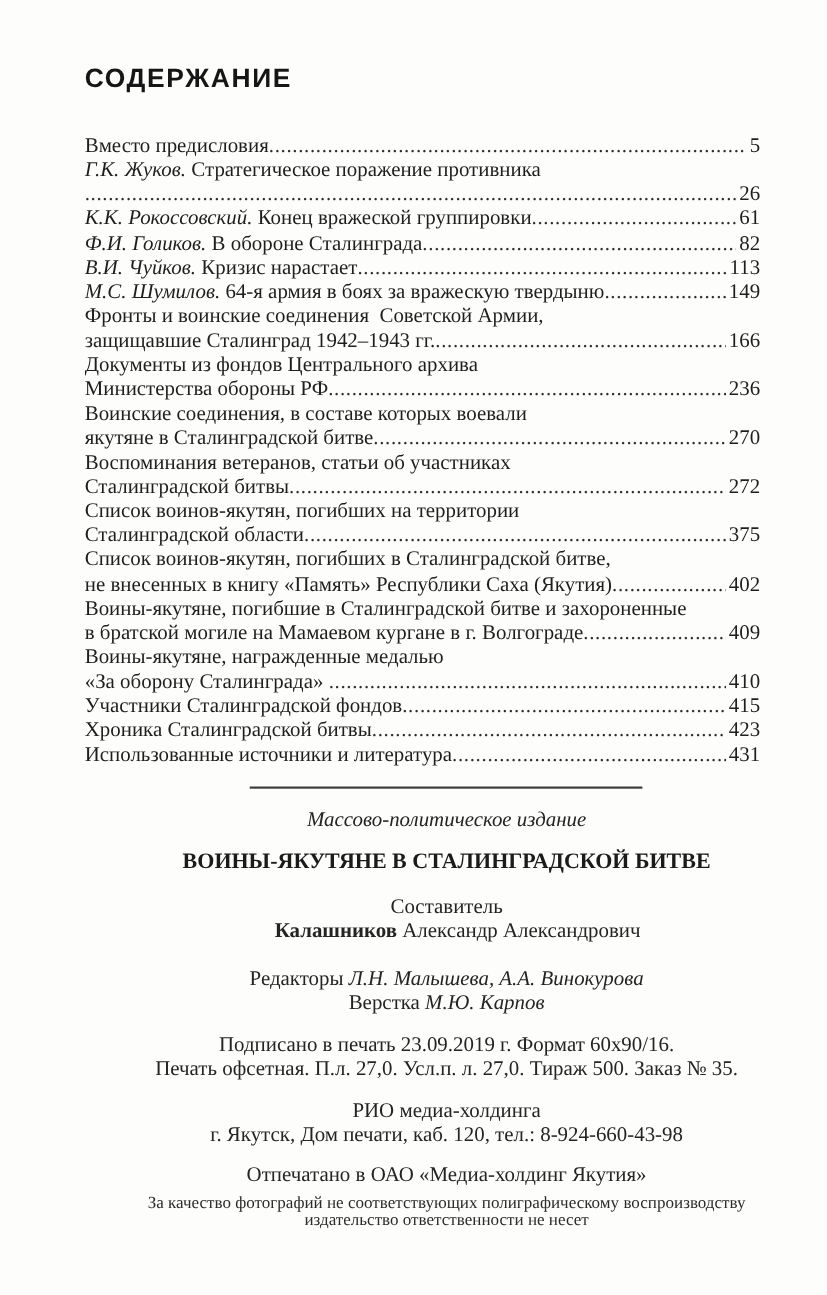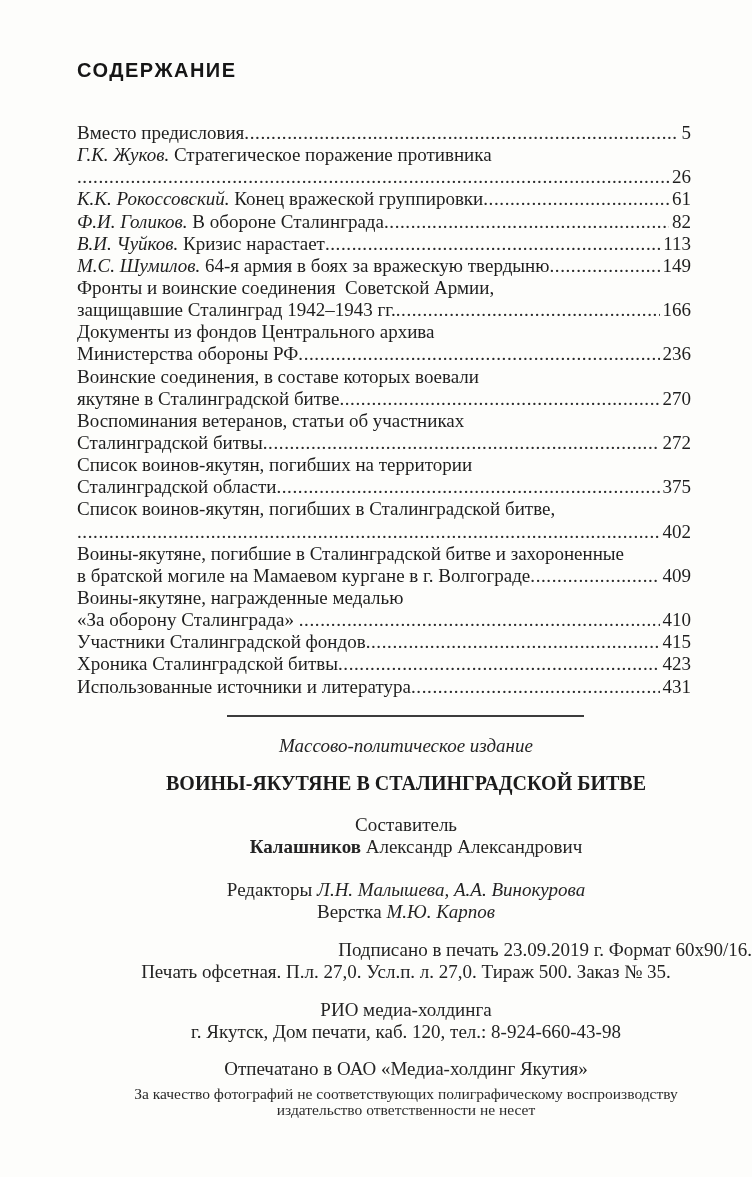--- a/index.html
+++ b/index.html
@@ -16,21 +16,21 @@
     color: #1f1f1f;
     font-family: "Liberation Serif", serif;
   }
   .title {
     position: absolute;
     left: 77px;
     top: 60px;
     margin: 0;
     font-family: "Liberation Sans", sans-serif;
     font-weight: bold;
-    font-size: 20px;
+    font-size: 24px;
     letter-spacing: 1.5px;
     color: #161616;
     line-height: 1;
   }
   .toc {
     position: absolute;
     left: 77px;
     top: 122px;
     width: 614px;
     font-size: 19px;
@@ -85,21 +85,21 @@
     font-size: 19px;
     line-height: 22px;
     color: #242424;
   }
   .c-edition   { top: 735px; font-style: italic; }
   .c-booktitle { top: 772px; font-weight: bold; font-size: 20px; color: #1b1b1b; }
   .c-complabel { top: 814px; }
   .c-compname  { top: 836px; }
   .c-editors   { top: 879px; }
   .c-layout    { top: 901px; }
-  .c-print1    { top: 939px; text-align: right; }
+  .c-print1    { top: 939px; }
   .c-print2    { top: 961px; }
   .c-pub1      { top: 999px; }
   .c-pub2      { top: 1021px; }
   .c-printedat { top: 1058px; }
   .c-disc1     { top: 1086px; font-size: 15.5px; line-height: 16px; color: #2b2b2b; }
   .c-disc2     { top: 1102px; font-size: 15.5px; line-height: 16px; color: #2b2b2b; }
   .b  { font-weight: bold; margin-left: 20px; }
   .i  { font-style: italic; }
 </style>
 </head>
@@ -184,20 +184,21 @@
       </div>
       <div class="toc-line">
         <span class="tx">Сталинградской области</span>
         <span class="leader"></span>
         <span class="pg">375</span>
       </div>
       <div class="toc-line">
         <span class="tx">Список воинов-якутян, погибших в Сталинградской битве,</span>
       </div>
       <div class="toc-line">
+        <span class="tx">не внесенных в книгу «Память» Республики Саха (Якутия)</span>
         <span class="leader"></span>
         <span class="pg">402</span>
       </div>
       <div class="toc-line">
         <span class="tx">Воины-якутяне, погибшие в Сталинградской битве и захороненные</span>
       </div>
       <div class="toc-line">
         <span class="tx">в братской могиле на Мамаевом кургане в г. Волгограде</span>
         <span class="leader"></span>
         <span class="pg">409</span>

